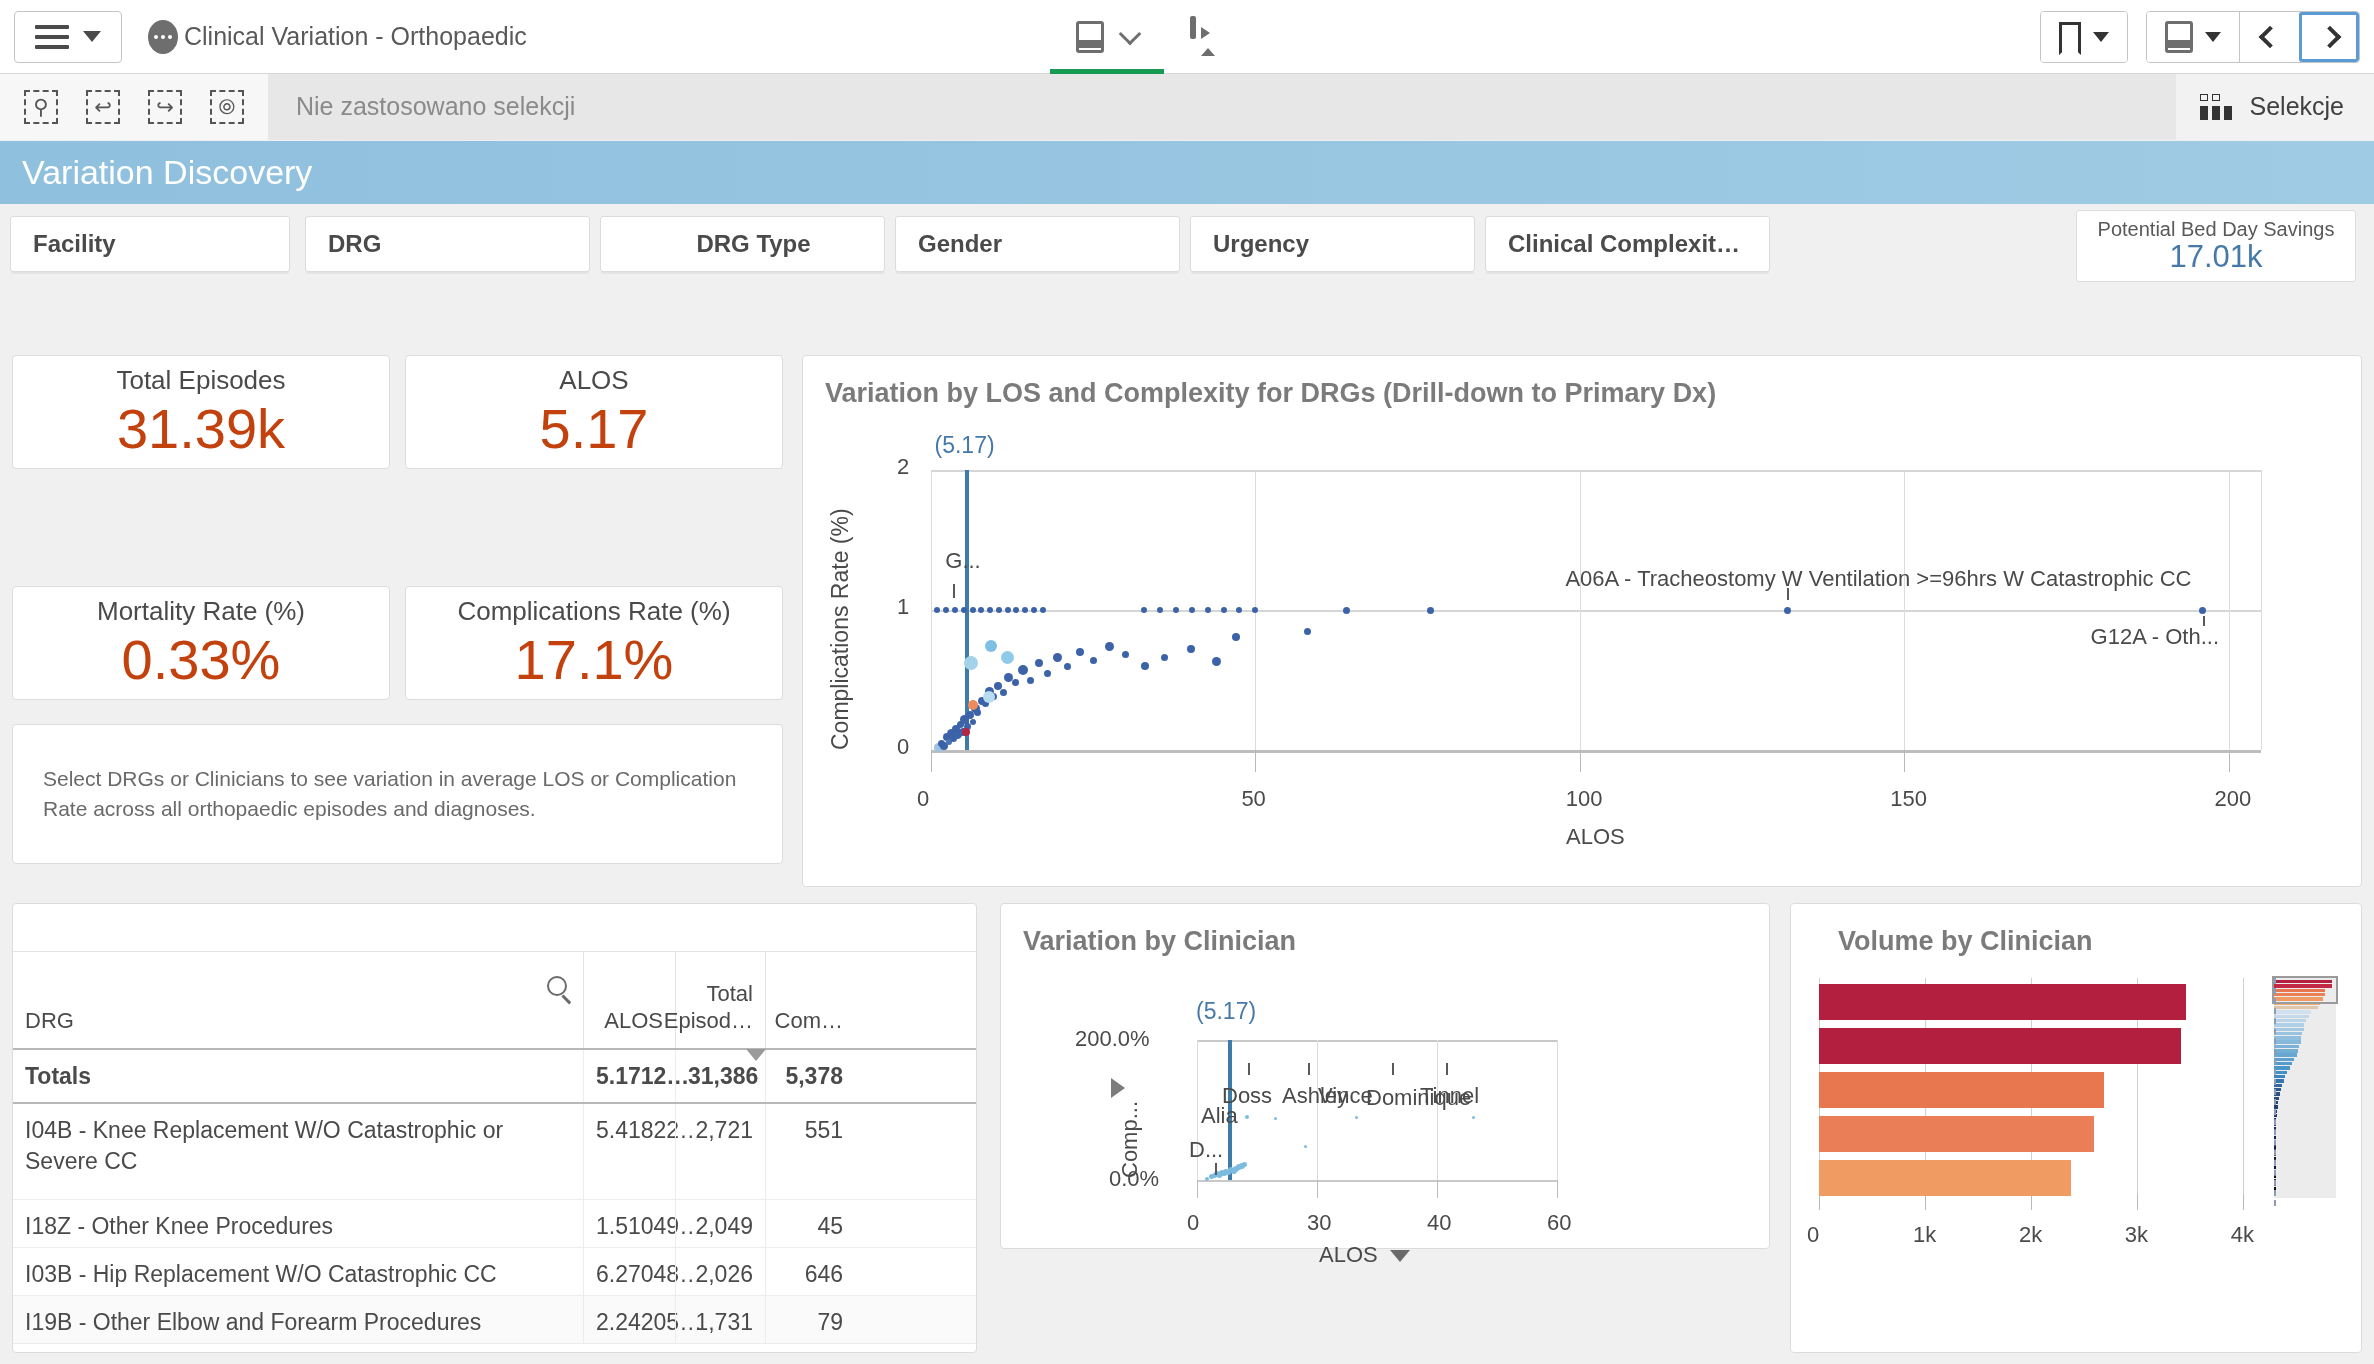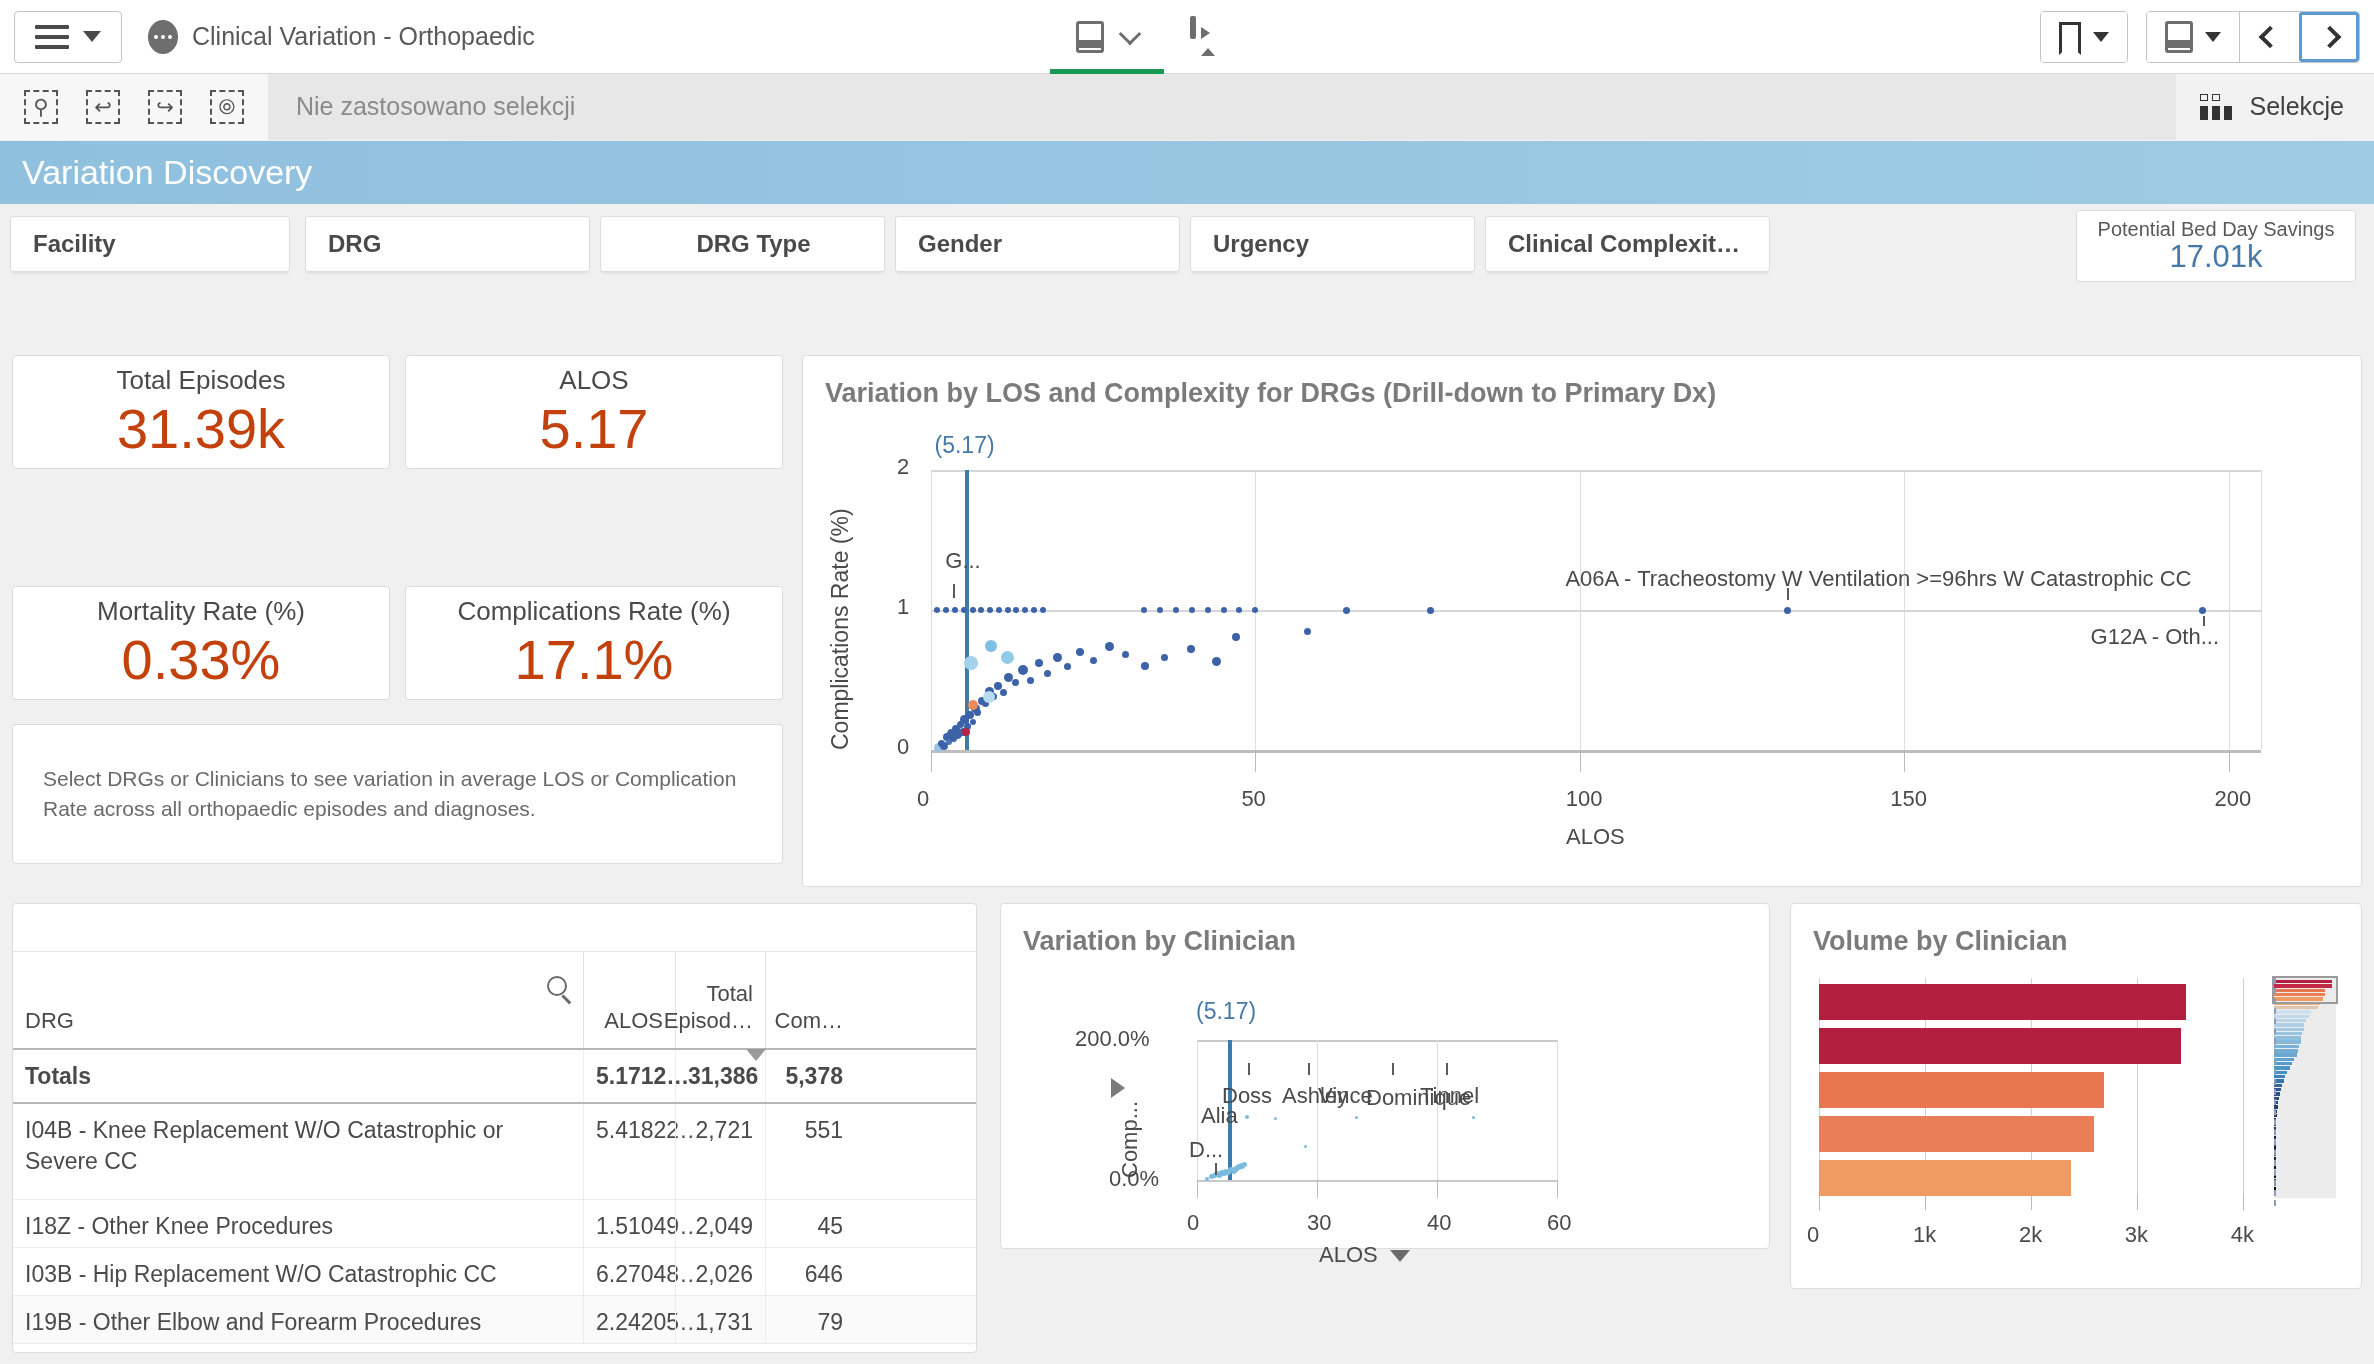--- a/index.html
+++ b/index.html
@@ -27,21 +27,21 @@
   .caret-down {
     width: 0; height: 0; border-left: 9px solid transparent;
     border-right: 9px solid transparent; border-top: 11px solid #4a4a4a;
   }
   .app-dot {
     margin-left: 26px; width: 30px; height: 34px; border-radius: 50%;
     background: #6e6e6e; display: flex; align-items: center; justify-content: center; gap: 3px;
   }
   .app-dot i { width: 4px; height: 4px; background: #fff; border-radius: 50%; display:block; }
   .app-title {
-    margin-left: 14px; font-size: 25px; color: #595959; font-weight: 400; white-space: nowrap;
+    margin-left: 6px; font-size: 25px; color: #595959; font-weight: 400; white-space: nowrap;
   }
 
   .center-tabs {
     position: absolute; left: 1050px; top: 0; height: 74px;
     display: flex; align-items: center;
   }
   .tab-item {
     height: 74px; display: flex; align-items: center; justify-content: center;
     gap: 18px; padding: 0 26px; cursor: pointer; position: relative;
   }
@@ -580,21 +580,21 @@
       <div class="pt-label" style="left:365px;top:181px;">Dominique</div>
       <div class="pt-stick" style="left:391px;top:159.4px;height:12px;"></div>
       <div class="pt-label" style="left:419px;top:179.4px;">Tinnel</div>
       <div class="pt-stick" style="left:445px;top:159.4px;height:12px;"></div>
       <div class="pt-label" style="left:188px;top:232.6px;">D...</div>
       <div class="pt-stick" style="left:214px;top:258.6px;height:12px;"></div>
       <div class="axis-title" style="left:318px;top:338px;">ALOS<span class="caret-dd"></span></div>
     </div>
 </div>
 
-<div class="card" style="left:1790px;top:903px;width:572px;height:386px;">
+<div class="card" style="left:1790px;top:903px;width:572px;height:450px;padding-left:25px;">
   <div class="panel-title">Volume by Clinician</div>
   <div id="volchart" style="position:absolute;left:0;top:0;width:572px;height:450px;">
       <div class="grid-v" style="left:28px;top:74px;height:216px;background:#d0d0d0;"></div>
       <div class="grid-v" style="left:28px;top:290px;height:16px;background:#b9b9b9;"></div>
       <div class="tick-text" style="left:16px;top:318px;">0</div>
       <div class="grid-v" style="left:133.95238095238096px;top:74px;height:216px;background:#d0d0d0;"></div>
       <div class="grid-v" style="left:133.95238095238096px;top:290px;height:16px;background:#b9b9b9;"></div>
       <div class="tick-text" style="left:121.95238095238096px;top:318px;">1k</div>
       <div class="grid-v" style="left:239.9047619047619px;top:74px;height:216px;background:#d0d0d0;"></div>
       <div class="grid-v" style="left:239.9047619047619px;top:290px;height:16px;background:#b9b9b9;"></div>

